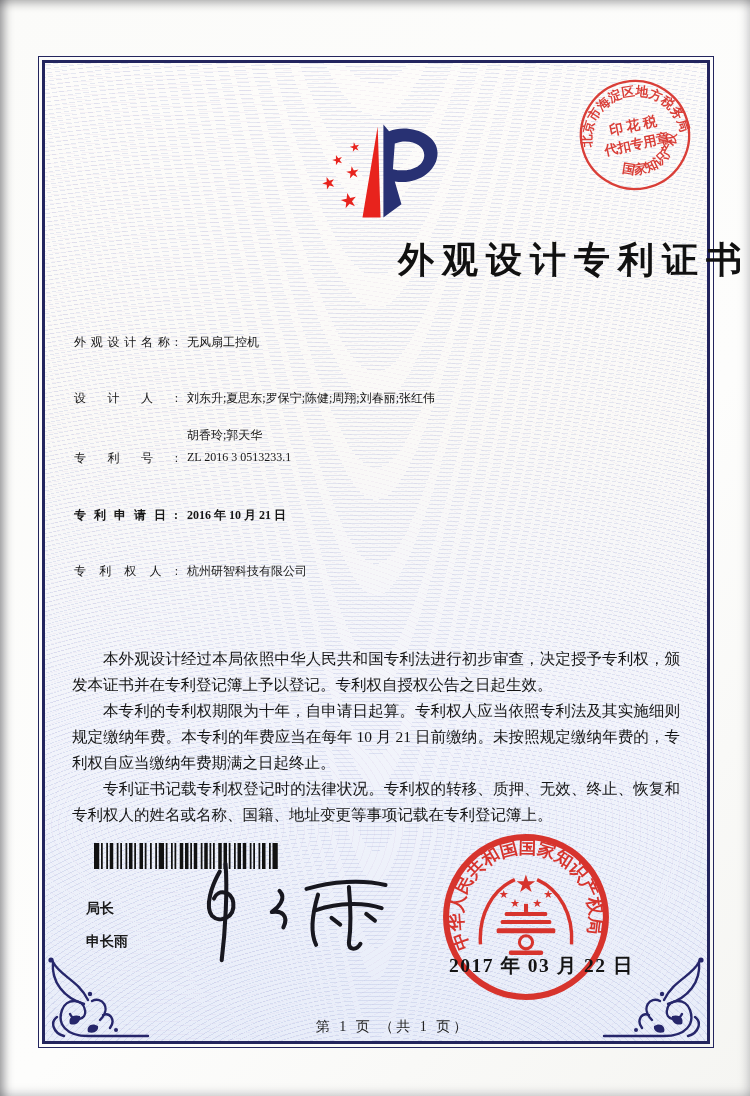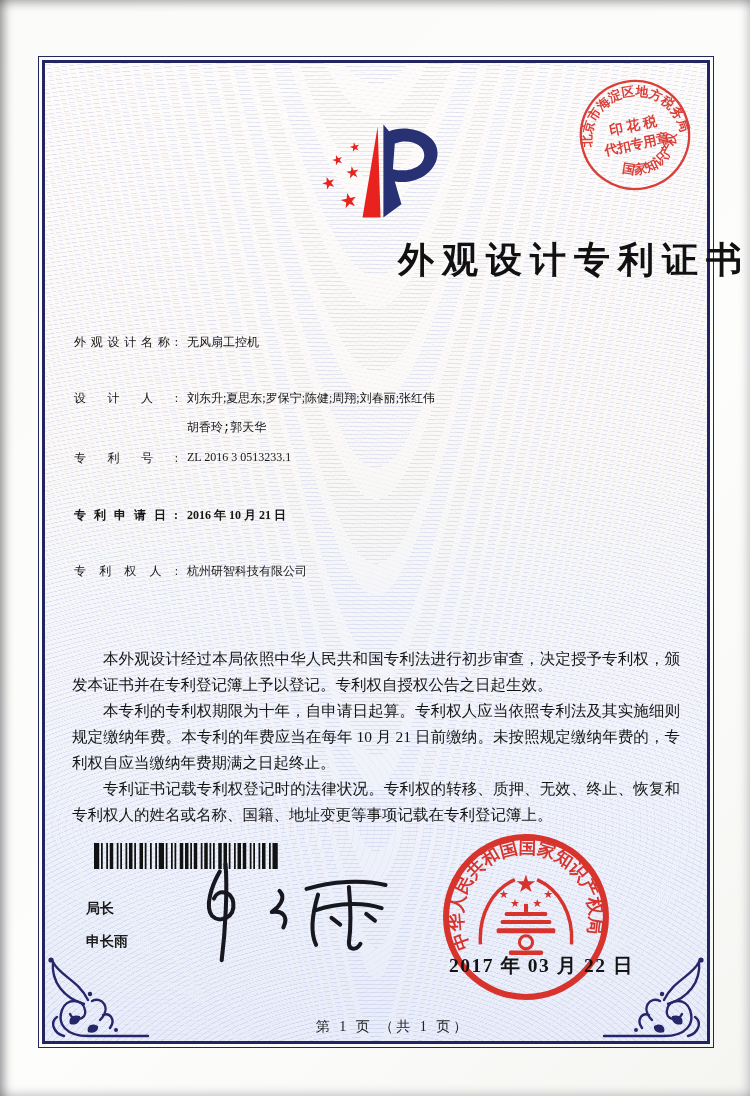--- a/index.html
+++ b/index.html
@@ -40,21 +40,21 @@
   .flourish.bl{left:1px;transform:scaleX(-1);}
   
   .abs{position:absolute;z-index:3;}
   .cert-no{left:76px;top:112px;font-size:19px;letter-spacing:2px;color:#222;}
   .logo{left:296px;top:114px;}
   .title{left:0;top:236px;width:100%;text-align:right;
     font-size:36px;font-weight:bold;letter-spacing:8px;color:#111;}
   .frow{left:74px;width:600px;font-size:12px;color:#161616;}
   .frow .lbl{display:inline-block;width:104px;text-align:justify;text-align-last:justify;text-justify:inter-character;vertical-align:top;}
   .frow .val{margin-left:9px;}
-  .frow .cont{margin-left:113px;margin-top:12px;font-family:Liberation Mono, monospace;}
+  .frow .cont{margin-left:113px;margin-top:20px;}
   .f1{top:334px;} .f2{top:390px;} .f3{top:450px;} .f4{top:507px;font-weight:bold;} .f5{top:563px;} .f6{top:620px;}
   .body-text{left:72px;top:646px;width:608px;font-size:15.5px;line-height:26px;
     color:#161616;text-align:justify;}
   .body-text p{margin:0;text-indent:2em;}
   .barcode{left:94px;top:843px;}
   .signer{left:86px;top:892px;font-size:14px;font-weight:600;color:#1b1b1b;line-height:33px;}
   .signature{left:185px;top:860px;}
   .seal{left:440px;top:831px;opacity:.93;}
   .seal-date{left:449px;top:952px;font-size:19.5px;font-weight:bold;letter-spacing:1.5px;color:#141414;z-index:4;}
   .tax-stamp{left:576px;top:76px;transform:rotate(-12deg);opacity:.88;}

